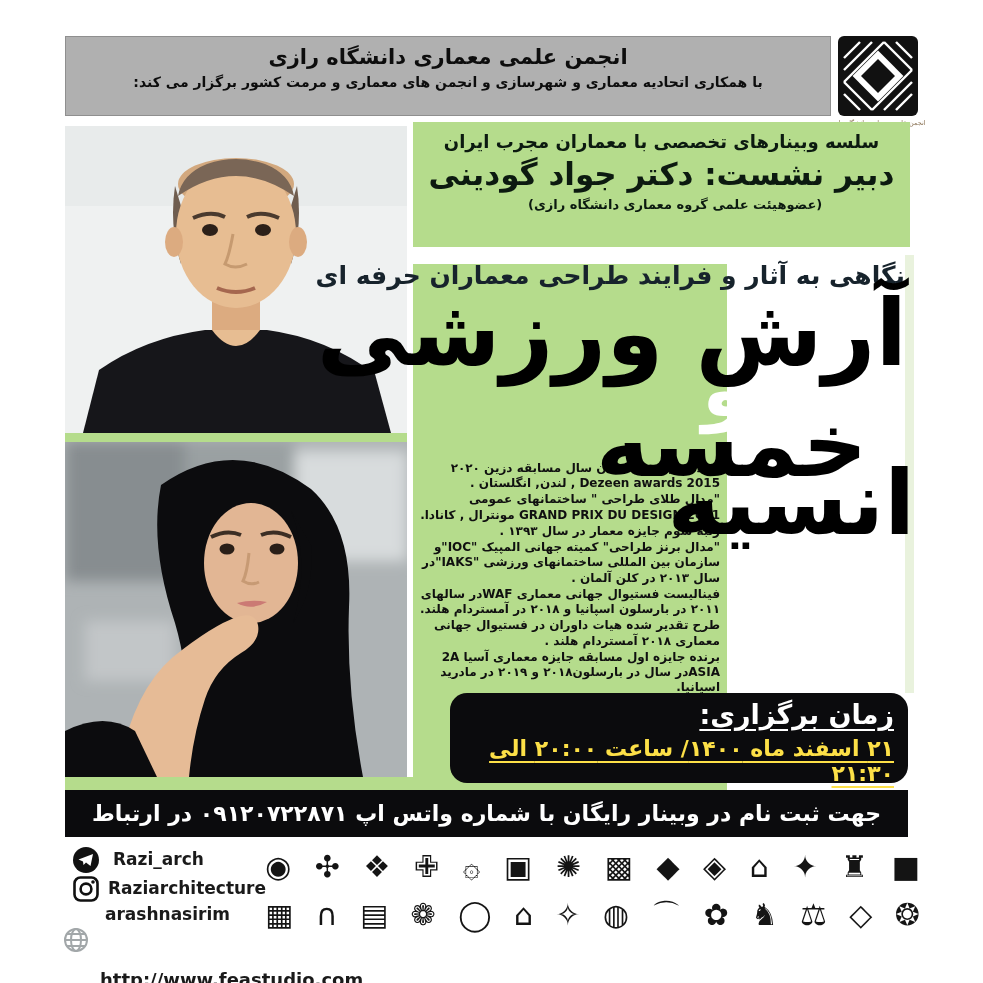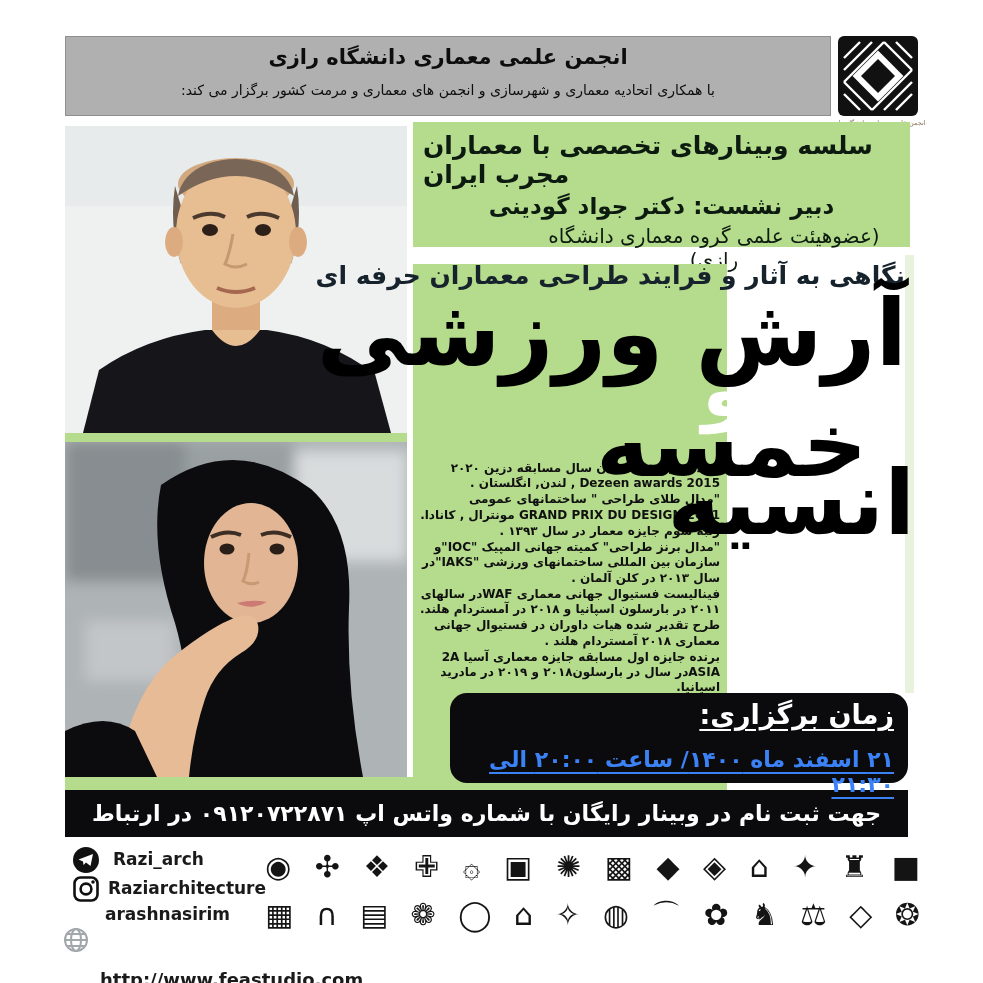--- a/index.html
+++ b/index.html
@@ -4,37 +4,37 @@
 <style>
   * { margin:0; padding:0; box-sizing:border-box; }
   body { width:983px; height:983px; background:#fff; position:relative;
          font-family:"DejaVu Sans", sans-serif; overflow:hidden; }
   .abs { position:absolute; }
 
   
   .header-bar { left:65px; top:36px; width:766px; height:80px; background:#b0b0b0;
                 border:1px solid #8f8f8f; text-align:center; direction:rtl; color:#0d0d0d; }
   .header-title { font-size:21px; font-weight:bold; margin-top:8px; }
-  .header-sub   { font-size:14px; font-weight:normal; margin-top:13px; }
+  .header-sub   { font-size:14px; font-weight:bold; margin-top:5px; }
   .assoc-logo { left:836px; top:34px; width:84px; height:84px; }
   .assoc-caption { left:830px; top:119px; width:96px; font-size:6.5px; color:#8b7355;
                    text-align:center; direction:rtl; }
 
   
   .photo1 { left:65px; top:126px; width:342px; height:307px; }
   .photo2 { left:65px; top:441px; width:342px; height:336px; }
   .green-strip-1 { left:65px; top:433px; width:342px; height:9px; background:#b5dc8c; }
   .green-strip-2 { left:65px; top:777px; width:385px; height:13px; background:#b5dc8c; }
 
   
   .series-banner { left:413px; top:122px; width:497px; height:125px; background:#b5dc8c;
                    direction:rtl; color:#0c1a10; padding:9px 10px 0 10px; }
-  .series-l1 { font-size:25px; font-weight:bold; text-align:left; }
-  .series-l2 { font-size:23px; font-weight:bold; text-align:center; margin-top:4px; }
-  .series-l3 { font-size:20px; font-weight:normal; text-align:center; margin-top:5px;
+  .series-l1 { font-size:18px; font-weight:bold; text-align:center; }
+  .series-l2 { font-size:31px; font-weight:bold; text-align:center; margin-top:4px; }
+  .series-l3 { font-size:13px; font-weight:bold; text-align:left; margin-top:5px;
                margin-left:22%; }
 
   
   .green-box { left:413px; top:264px; width:314px; height:526px; background:#b5dc8c; }
   .pale-strip { left:905px; top:255px; width:9px; height:438px; background:#e9f2dd; }
   .session-title { right:78px; top:261px; width:500px; direction:rtl; text-align:left;
                    font-size:25px; font-weight:bold; color:#17232c; white-space:nowrap; z-index:3; }
   .name-big { font-weight:bold; color:#000; direction:rtl; white-space:nowrap;
               line-height:1; z-index:4; pointer-events:none; }
   .name1 { right:76px; top:288px; font-size:92px; }
@@ -46,22 +46,22 @@
   
   .awards { left:417px; top:461px; width:303px; height:233px; direction:rtl;
             text-align:right; color:#101010; z-index:2; overflow:hidden; }
   .award { font-size:12px; font-weight:600; line-height:1.27; margin-bottom:1px; }
 
   
   .time-box { left:450px; top:693px; width:458px; height:90px; background:#0b0b0d;
               direction:rtl; text-align:right; padding:6px 14px 0 0; z-index:6;border-radius:17px; }
   .time-label { color:#fff; font-size:27px; font-weight:bold; text-decoration:underline;
                 text-underline-offset:5px; }
-  .time-value { color:#3b82f6; font-size:22px; font-weight:bold; text-decoration:underline;
-                text-underline-offset:5px; margin-top:17px; }
+  .time-value { color:#fde047; font-size:22px; font-weight:bold; text-decoration:underline;
+                text-underline-offset:5px; margin-top:6px; }
 
   
   .reg-bar { left:65px; top:790px; width:843px; height:47px; background:#0b0b0d;
              color:#fff; direction:rtl; text-align:center; font-size:22px;
              font-weight:bold; line-height:47px; }
 
   
   .contact-label { font-weight:bold; color:#1a1a1a; white-space:nowrap; }
   .tg-label   { left:113px; top:849px; font-size:17px; }
   .ig-label1  { left:108px; top:878px; font-size:17px; }

